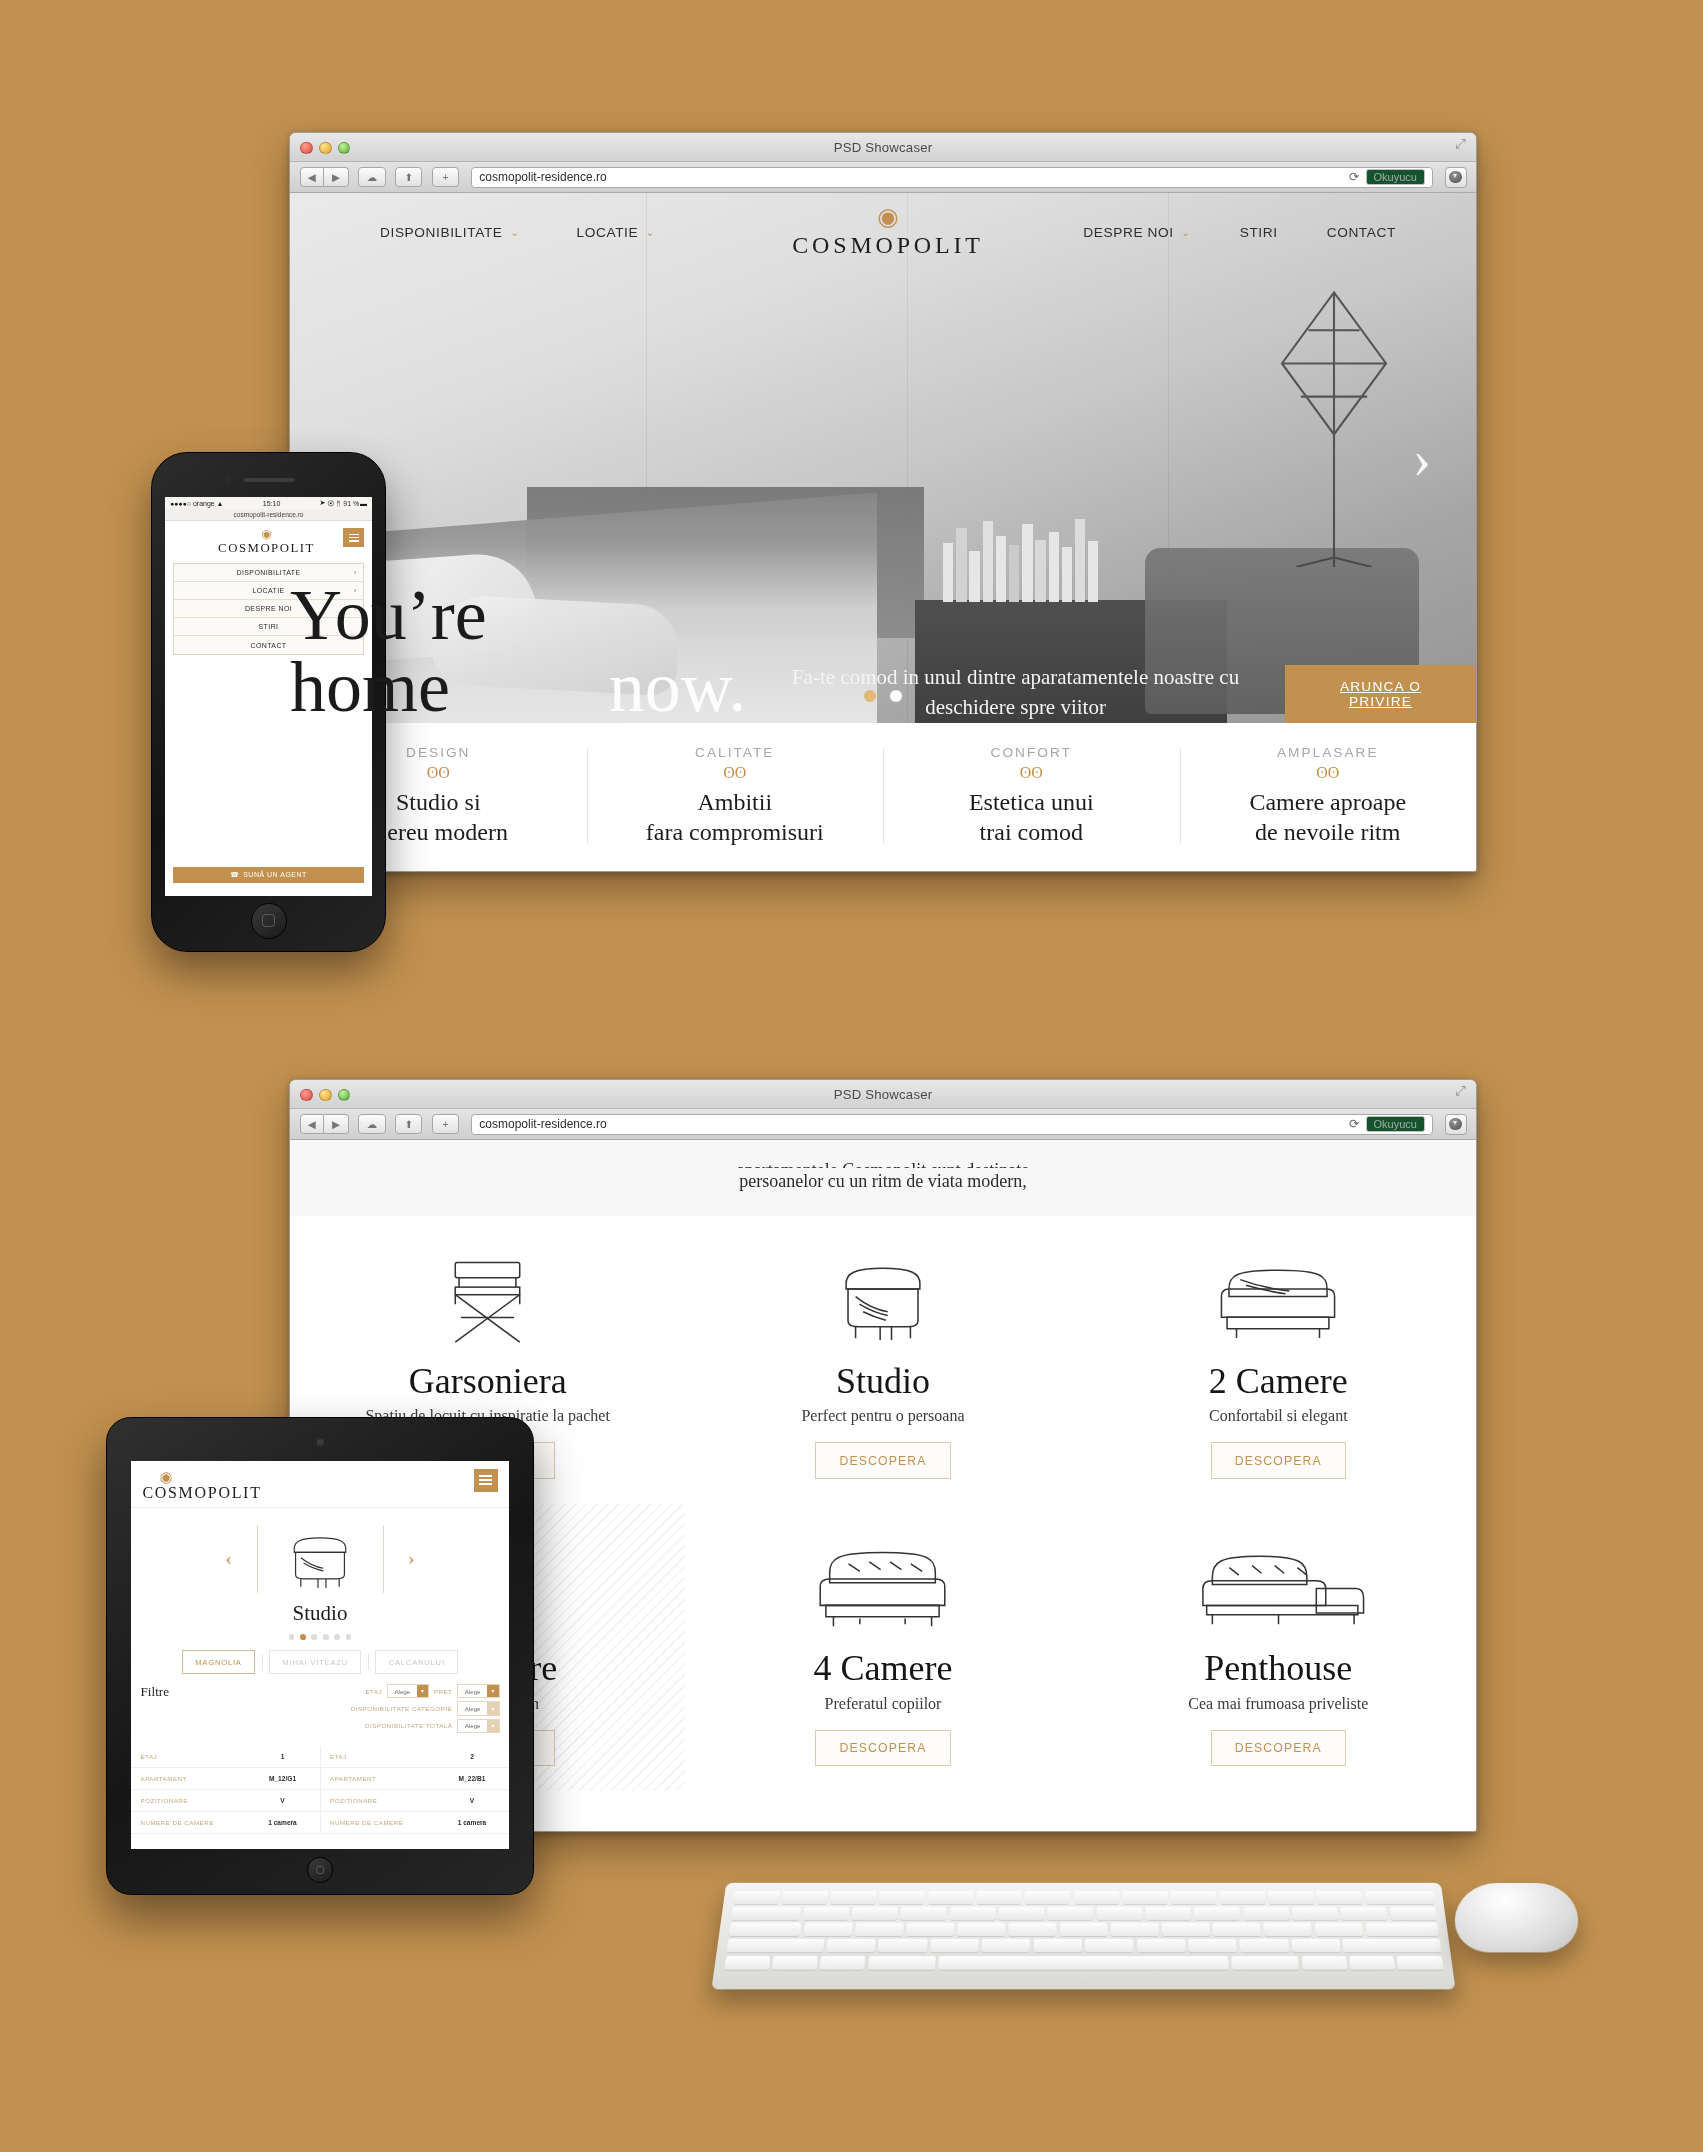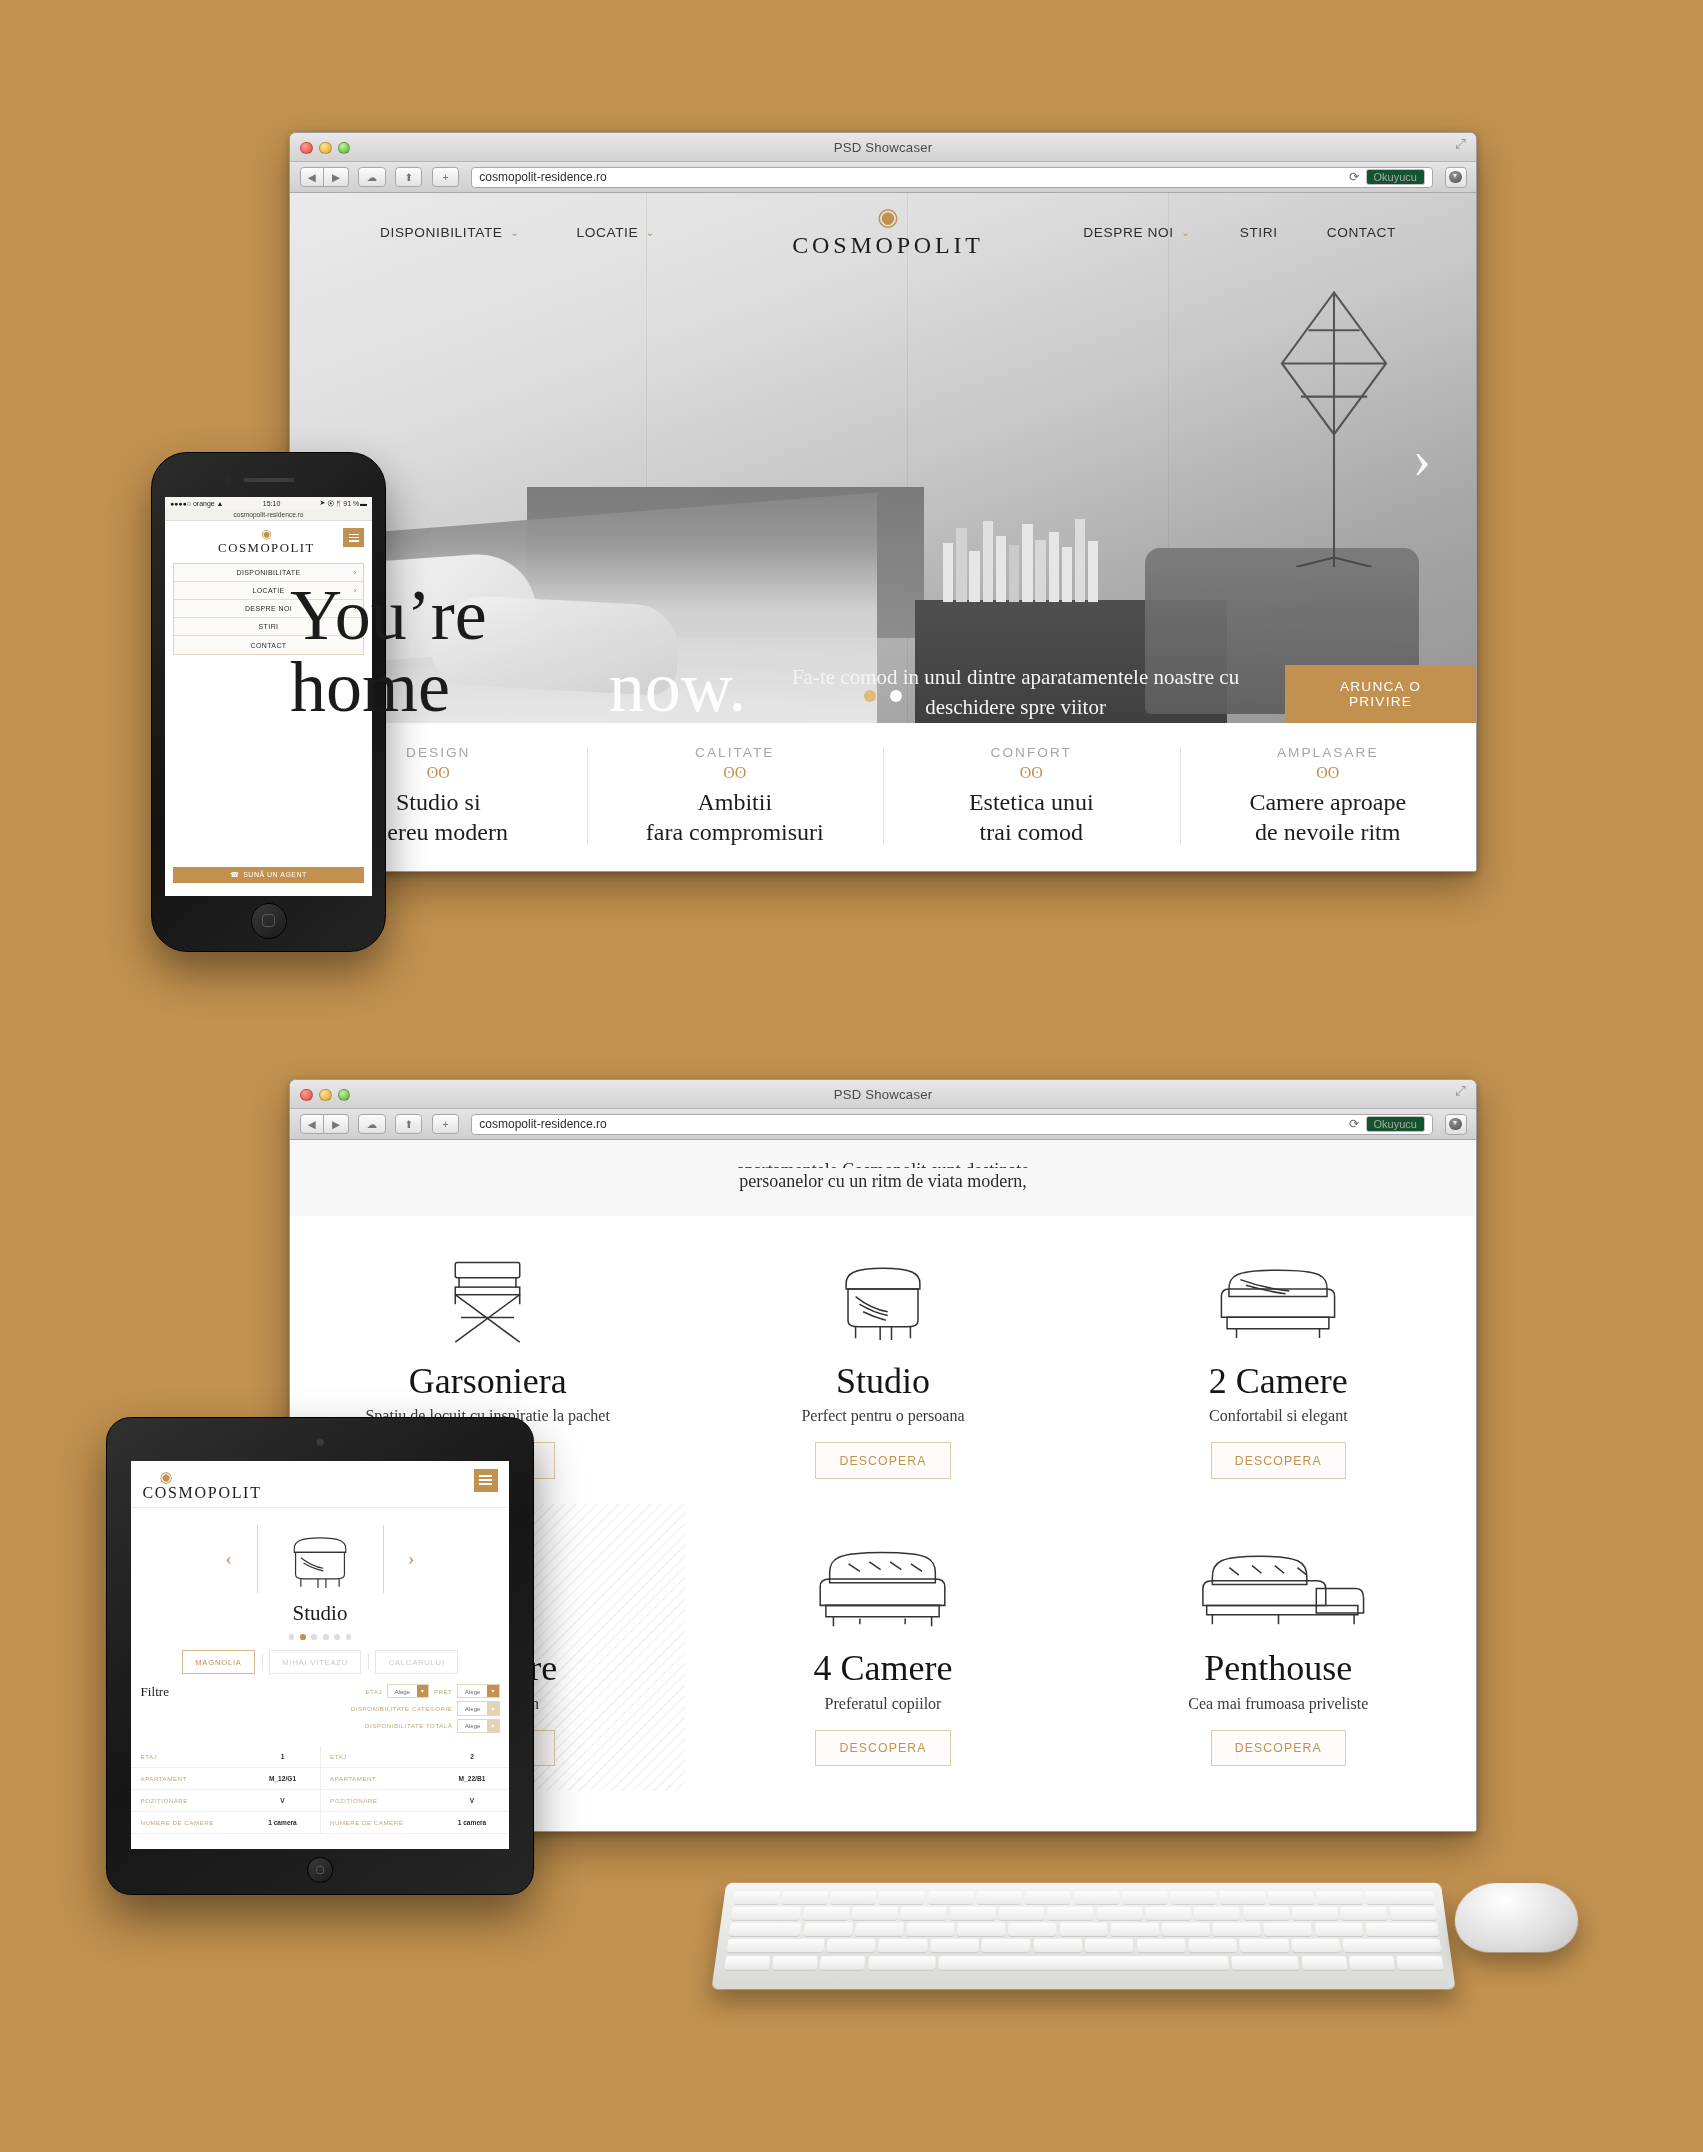--- a/index.html
+++ b/index.html
@@ -100,21 +100,21 @@
 
   .hero-copy { position: absolute; inset: 0; display: flex; flex-direction: row;
     align-items: flex-end; justify-content: flex-start; padding-top: 167px; z-index: 5; }
   .h1a { font-family: "Liberation Serif", serif; font-size: 72px; color: #1b1b1b;
     line-height: 1; letter-spacing: 0px; }
   .h1b { font-family: "Liberation Serif", serif; font-size: 72px; color: #fdfdfd;
     line-height: 1; margin-top: 13.2px; }
   .hero-sub { font-family: "Liberation Serif", serif; font-size: 21px; color: #f4f4f4;
     text-align: center; line-height: 1.42; margin-top: 21px; max-width: 568px; }
   .hero-cta { margin-top: 21px; background: #c2914f; color: #fff; font-size: 13.7px;
-    letter-spacing: 1.2px; padding: 14px 32px; border: none; }
+    letter-spacing: 1.2px; padding: 14px 32px; border: none; text-decoration: underline; }
   .dots { position: absolute; bottom: 21px; left: 0; right: 0; display: flex;
     justify-content: center; gap: 14px; z-index: 6; }
   .dot { width: 12.3px; height: 12.3px; border-radius: 50%; background: #fff; }
   .dot.active { background: #e2b978; }
   .hero-arrow { position: absolute; right: 45px; top: 50%; transform: translateY(-50%);
     color: #fff; font-size: 55px; font-family: "Liberation Serif", serif; z-index: 6; opacity: .9; }
 
   
   .features { display: flex; height: 146px; background: #fff; }
   .feat { flex: 1; display: flex; flex-direction: column; align-items: center;

